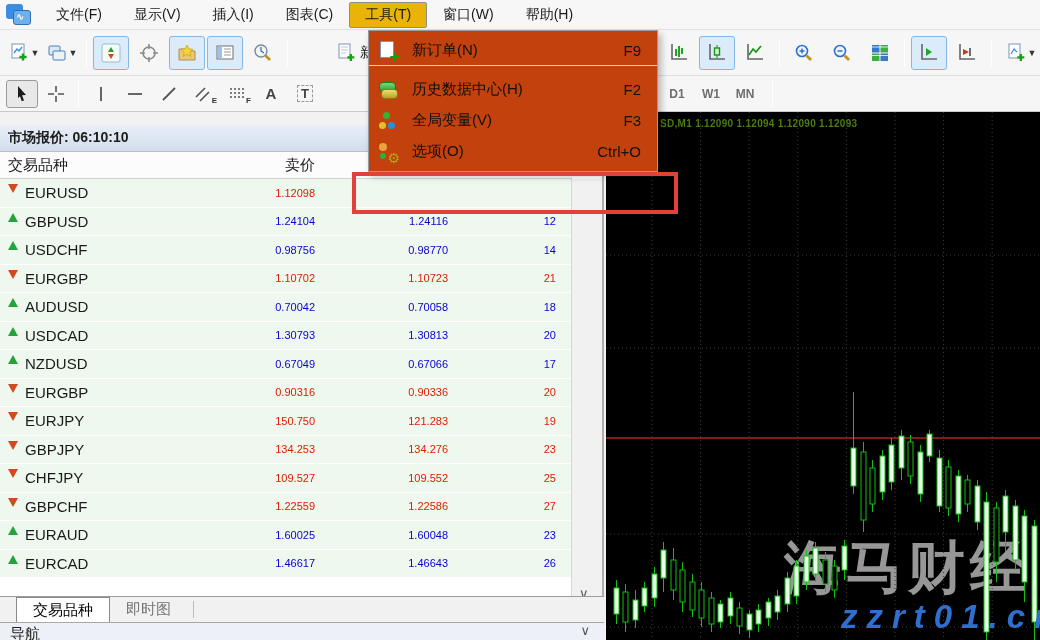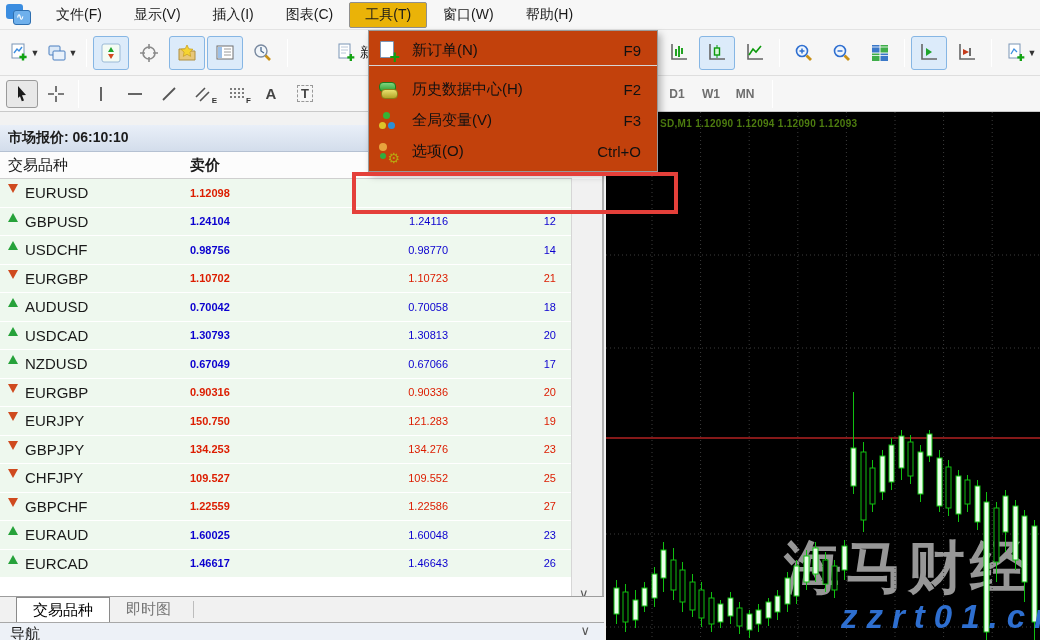--- a/index.html
+++ b/index.html
@@ -31,21 +31,21 @@
   .tbright{position:absolute;left:660px;top:0;height:100%;display:flex;align-items:center;}
   .tflabel{font-size:12px;font-weight:700;color:#6e6e6e;width:34px;text-align:center;}
   .subletter{font-size:8px;color:#333;position:absolute;right:1px;bottom:2px;font-weight:700;}
 
   
   .mw{position:absolute;left:0;top:112px;width:604px;bottom:0;background:#fff;border-right:2px solid #aeaeae;margin-top:13px;}
   .mw-title{height:27px;background:linear-gradient(#e9eff8,#d3ddeb);border-bottom:1px solid #b5c1d2;
             display:flex;align-items:center;padding-left:8px;font-size:14px;font-weight:700;color:#1c1c1c;}
   .mw-header{height:27px;display:flex;align-items:center;font-size:15px;background:#fcfcfc;border-bottom:1px solid #cfcfcf;width:572px;}
   .c-sym{width:190px;padding-left:8px;}
-  .c-bid{width:135px;text-align:left;padding-right:10px;font-weight:bold;}
+  .c-bid{width:135px;text-align:right;padding-right:10px;}
   .c-ask{width:133px;text-align:right;padding-right:10px;}
   .c-spr{width:114px;text-align:right;padding-right:16px;}
   .mw-rows{position:absolute;left:0;top:54px;width:572px;height:428px;overflow:hidden;}
   .mw-row{height:28.5px;display:flex;align-items:center;background:#eef8ee;border-bottom:1px solid #fff;font-size:15px;}
   .mw-row .c-sym{display:flex;align-items:flex-start;gap:7px;}
   .mw-row .num{font-size:11px;}
   .mw-row.up .num{color:#0b00cf;}
   .mw-row.down .num{color:#dc1d00;}
   .arr{width:0;height:0;display:inline-block;}
   .mw-row.up .arr{border-left:5px solid transparent;border-right:5px solid transparent;border-bottom:9px solid #26a23a;}

